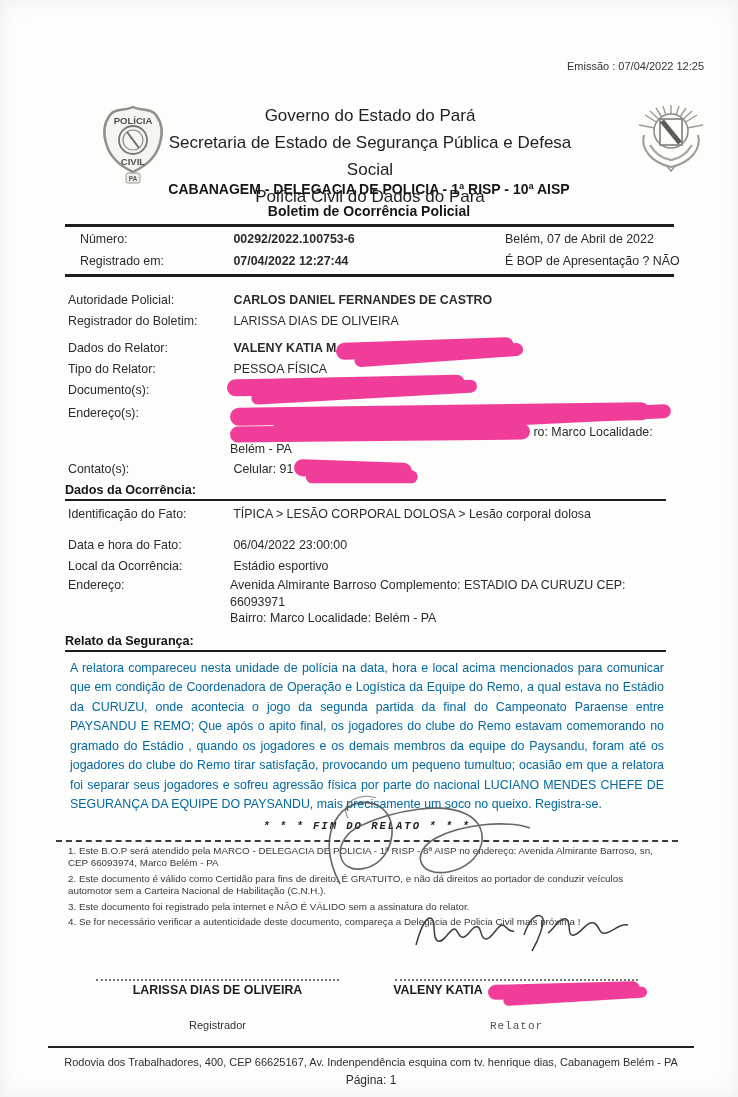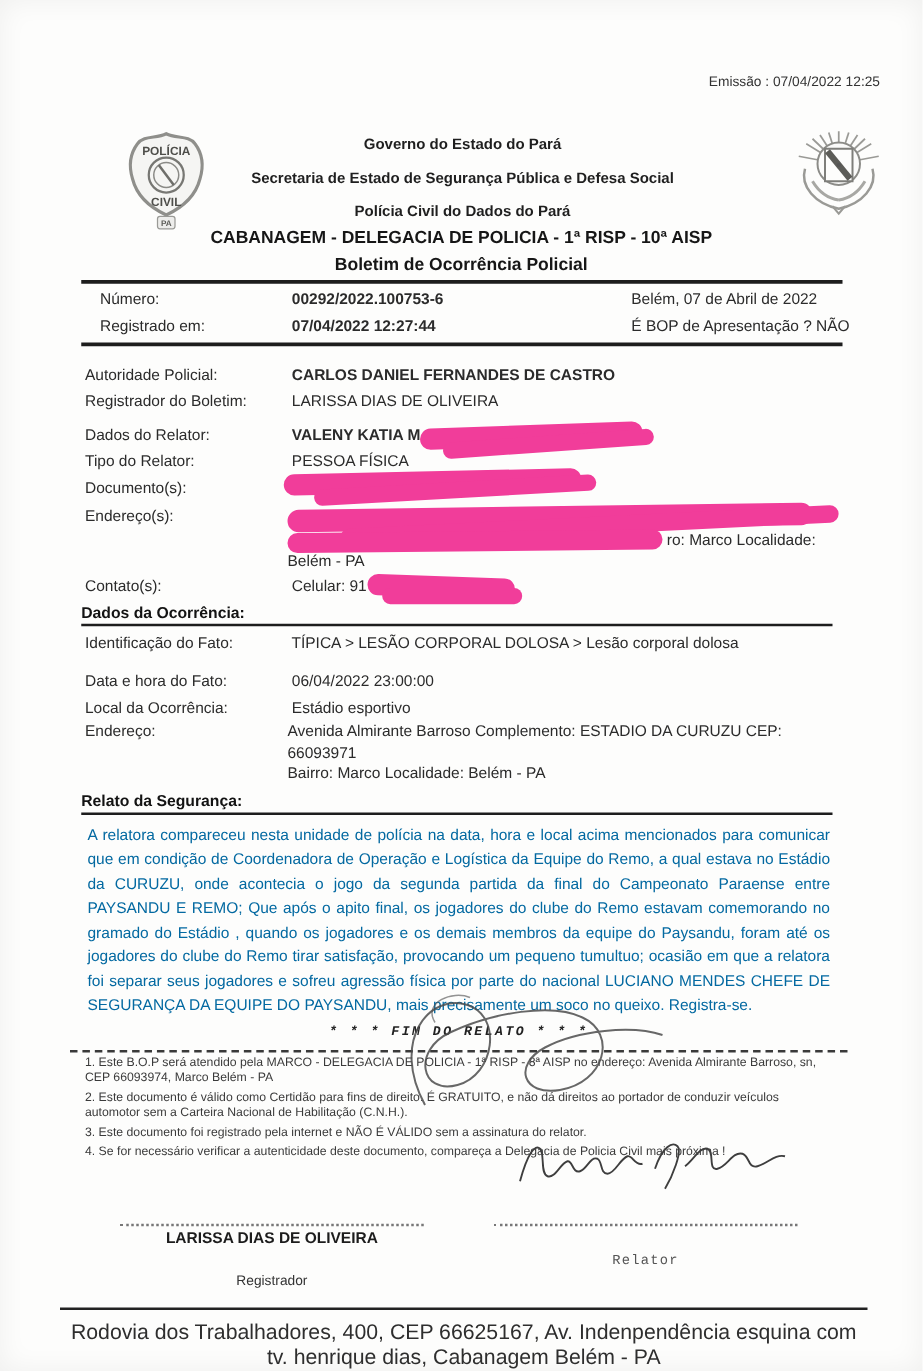--- a/index.html
+++ b/index.html
@@ -7,21 +7,21 @@
     width:738px;height:1097px;background:#ffffff;
     font-family:"Liberation Sans", sans-serif;color:#2b2b2b;
     position:relative;overflow:hidden;
   }
   .page{position:absolute;inset:0;background:#fdfdfc;box-shadow:inset 0 0 22px rgba(0,0,0,0.06);}
   
   .emission{position:absolute;top:60px;right:34px;font-size:11px;color:#333;}
   .hdr-badge{position:absolute;top:103px;left:96px;}
   .hdr-coat{position:absolute;top:101px;left:630px;}
   .hdr-text{position:absolute;top:102px;left:150px;width:440px;text-align:center;}
-  .hdr-text div{font-weight:bold;font-size:12px;line-height:27px;color:#1f1f1f;}
+  .hdr-text div{font-weight:normal;font-size:17px;line-height:27px;color:#1f1f1f;}
   .hdr-unit{position:absolute;top:181px;left:0;width:100%;text-align:center;font-weight:bold;font-size:14px;color:#161616;}
   .hdr-title{position:absolute;top:203px;left:0;width:100%;text-align:center;font-weight:bold;font-size:14px;color:#161616;}
   .rule{position:absolute;left:65px;width:609px;border-top:3px solid #1d1d1d;}
   .r1{top:224px;} .r2{top:274px;}
   
   .reg-row{position:absolute;left:80px;width:600px;font-size:12.4px;}
   .reg-label{display:inline-block;width:150px;}
   .reg-val{font-weight:bold;}
   .reg-right{position:absolute;left:425px;top:0;}
   
@@ -50,21 +50,21 @@
   .sigrow{display:flex;margin-top:16px;}
   .sigcol{width:50%;text-align:center;position:relative;}
   .sigline{border-bottom:2px dotted #777;height:34px;margin:0 28px;}
   .signame{font-weight:bold;font-size:12.4px;margin-top:2px;color:#1c1c1c;}
   .sigrole{font-size:11px;margin-top:22px;color:#333;}
   .sigrole.mono{font-family:"Liberation Mono", monospace;letter-spacing:1px;color:#555;}
   .scribble{position:absolute;left:210px;top:498px;pointer-events:none;}
   .valeny-svg{position:absolute;right:30px;top:-38px;pointer-events:none;}
   
   .footer{position:absolute;left:48px;right:44px;top:1046px;border-top:2px solid #222;text-align:center;}
-  .footer-addr{font-size:17px;margin-top:8px;color:#2e2e2e;}
+  .footer-addr{font-size:11px;margin-top:8px;color:#2e2e2e;}
   .footer-page{font-size:12px;margin-top:5px;color:#2e2e2e;}
 </style>
 </head>
 <body>
 
 <div class="page">
 
   <div class="emission">Emissão :  07/04/2022 12:25</div>
 
   <div class="hdr-badge">
@@ -217,20 +217,24 @@
         <div class="sigline"></div>
         <div class="signame">LARISSA DIAS DE OLIVEIRA</div>
         <div class="sigrole">Registrador</div>
       </div>
       <div class="sigcol">
         <svg class="valeny-svg" width="230" height="48" viewBox="0 0 230 48">
           <path d="M10 38 C 16 16 22 8 26 12 C 30 16 26 32 32 34 C 38 36 42 24 48 22 C 52 21 52 32 58 30 C 64 28 66 18 72 20 C 76 22 74 32 80 32 C 86 32 90 20 96 18 C 100 17 102 26 108 24" fill="none" stroke="#3e3e3e" stroke-width="1.5"></path>
           <path d="M118 28 C 124 10 132 6 136 10 C 140 14 132 34 126 44 M142 26 C 148 22 154 10 160 12 C 166 14 160 30 168 28 C 176 26 180 14 188 16 C 194 18 192 28 200 26 C 208 24 214 16 222 18" fill="none" stroke="#3e3e3e" stroke-width="1.5"></path>
         </svg>
         <div class="sigline"></div>
+        <div class="signame">
+          <span>VALENY KATIA</span>
+          <span class="redact" style="width:152px;height:15px;margin-left:2px;transform:rotate(-1.5deg);"></span>
+        </div>
         <div class="sigrole mono">Relator</div>
       </div>
     </div>
   </div>
 
   <div class="footer">
     <div class="footer-addr">Rodovia dos Trabalhadores, 400, CEP 66625167, Av. Indenpendência esquina com tv. henrique dias, Cabanagem Belém - PA</div>
     <div class="footer-page">Página: 1</div>
   </div>
 

